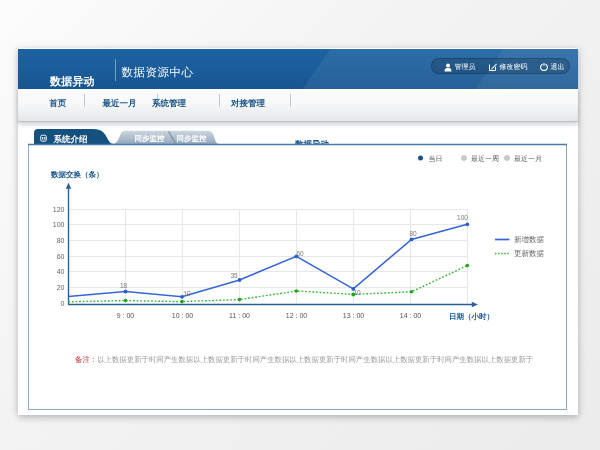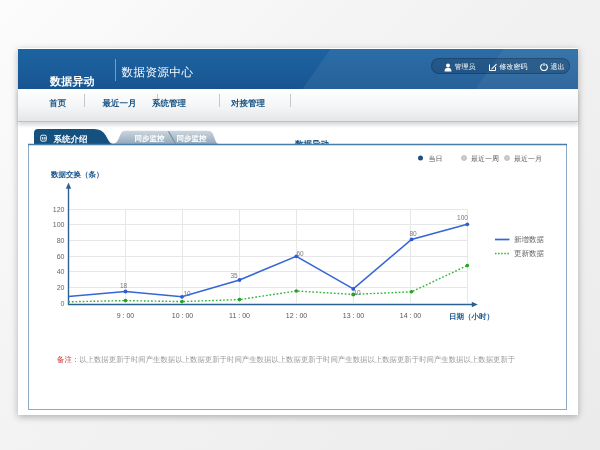--- a/index.html
+++ b/index.html
@@ -21,21 +21,21 @@
   .userbar { position:absolute; left:412.5px; top:9px; width:139px; height:16px;
              background:rgba(0,0,0,.16); border:1px solid rgba(0,0,0,.2); border-radius:8.5px; }
   .ub { position:absolute; top:1px; height:14px; display:flex; align-items:center; color:#fff; font-size:7px; }
   .ub svg { margin-right:3px; }
   .nav { position:absolute; left:18px; top:89px; width:560px; height:33px;
          background:linear-gradient(180deg,#ffffff 0%,#f4f5f6 55%,#e3e6e8 100%);
          border-bottom:1px solid #bcc1c5; box-shadow:0 3px 4px rgba(0,0,0,.16); }
   .ni { position:absolute; top:9px; font-size:8.5px; font-weight:bold; color:#1b5586; white-space:nowrap; }
   .ns { position:absolute; top:5px; width:1px; height:13px; background:#c3c8cc; }
   .note { position:absolute; left:57px; top:355px; font-size:7.4px; color:#9a9a9a; white-space:nowrap; }
-  .note b { color:#cc3333; font-weight:normal; }
+  .note b { color:#cc3333; font-weight:normal;margin-left:18px; }
   svg.lay { position:absolute; left:0; top:0; }
 </style>
 </head>
 <body>
   <div class="page"></div>
   <div class="header">
     <div class="shine1"></div>
     <div class="shine2"></div>
     <div class="cn">数据异动</div>
     <div class="vsep"></div>

